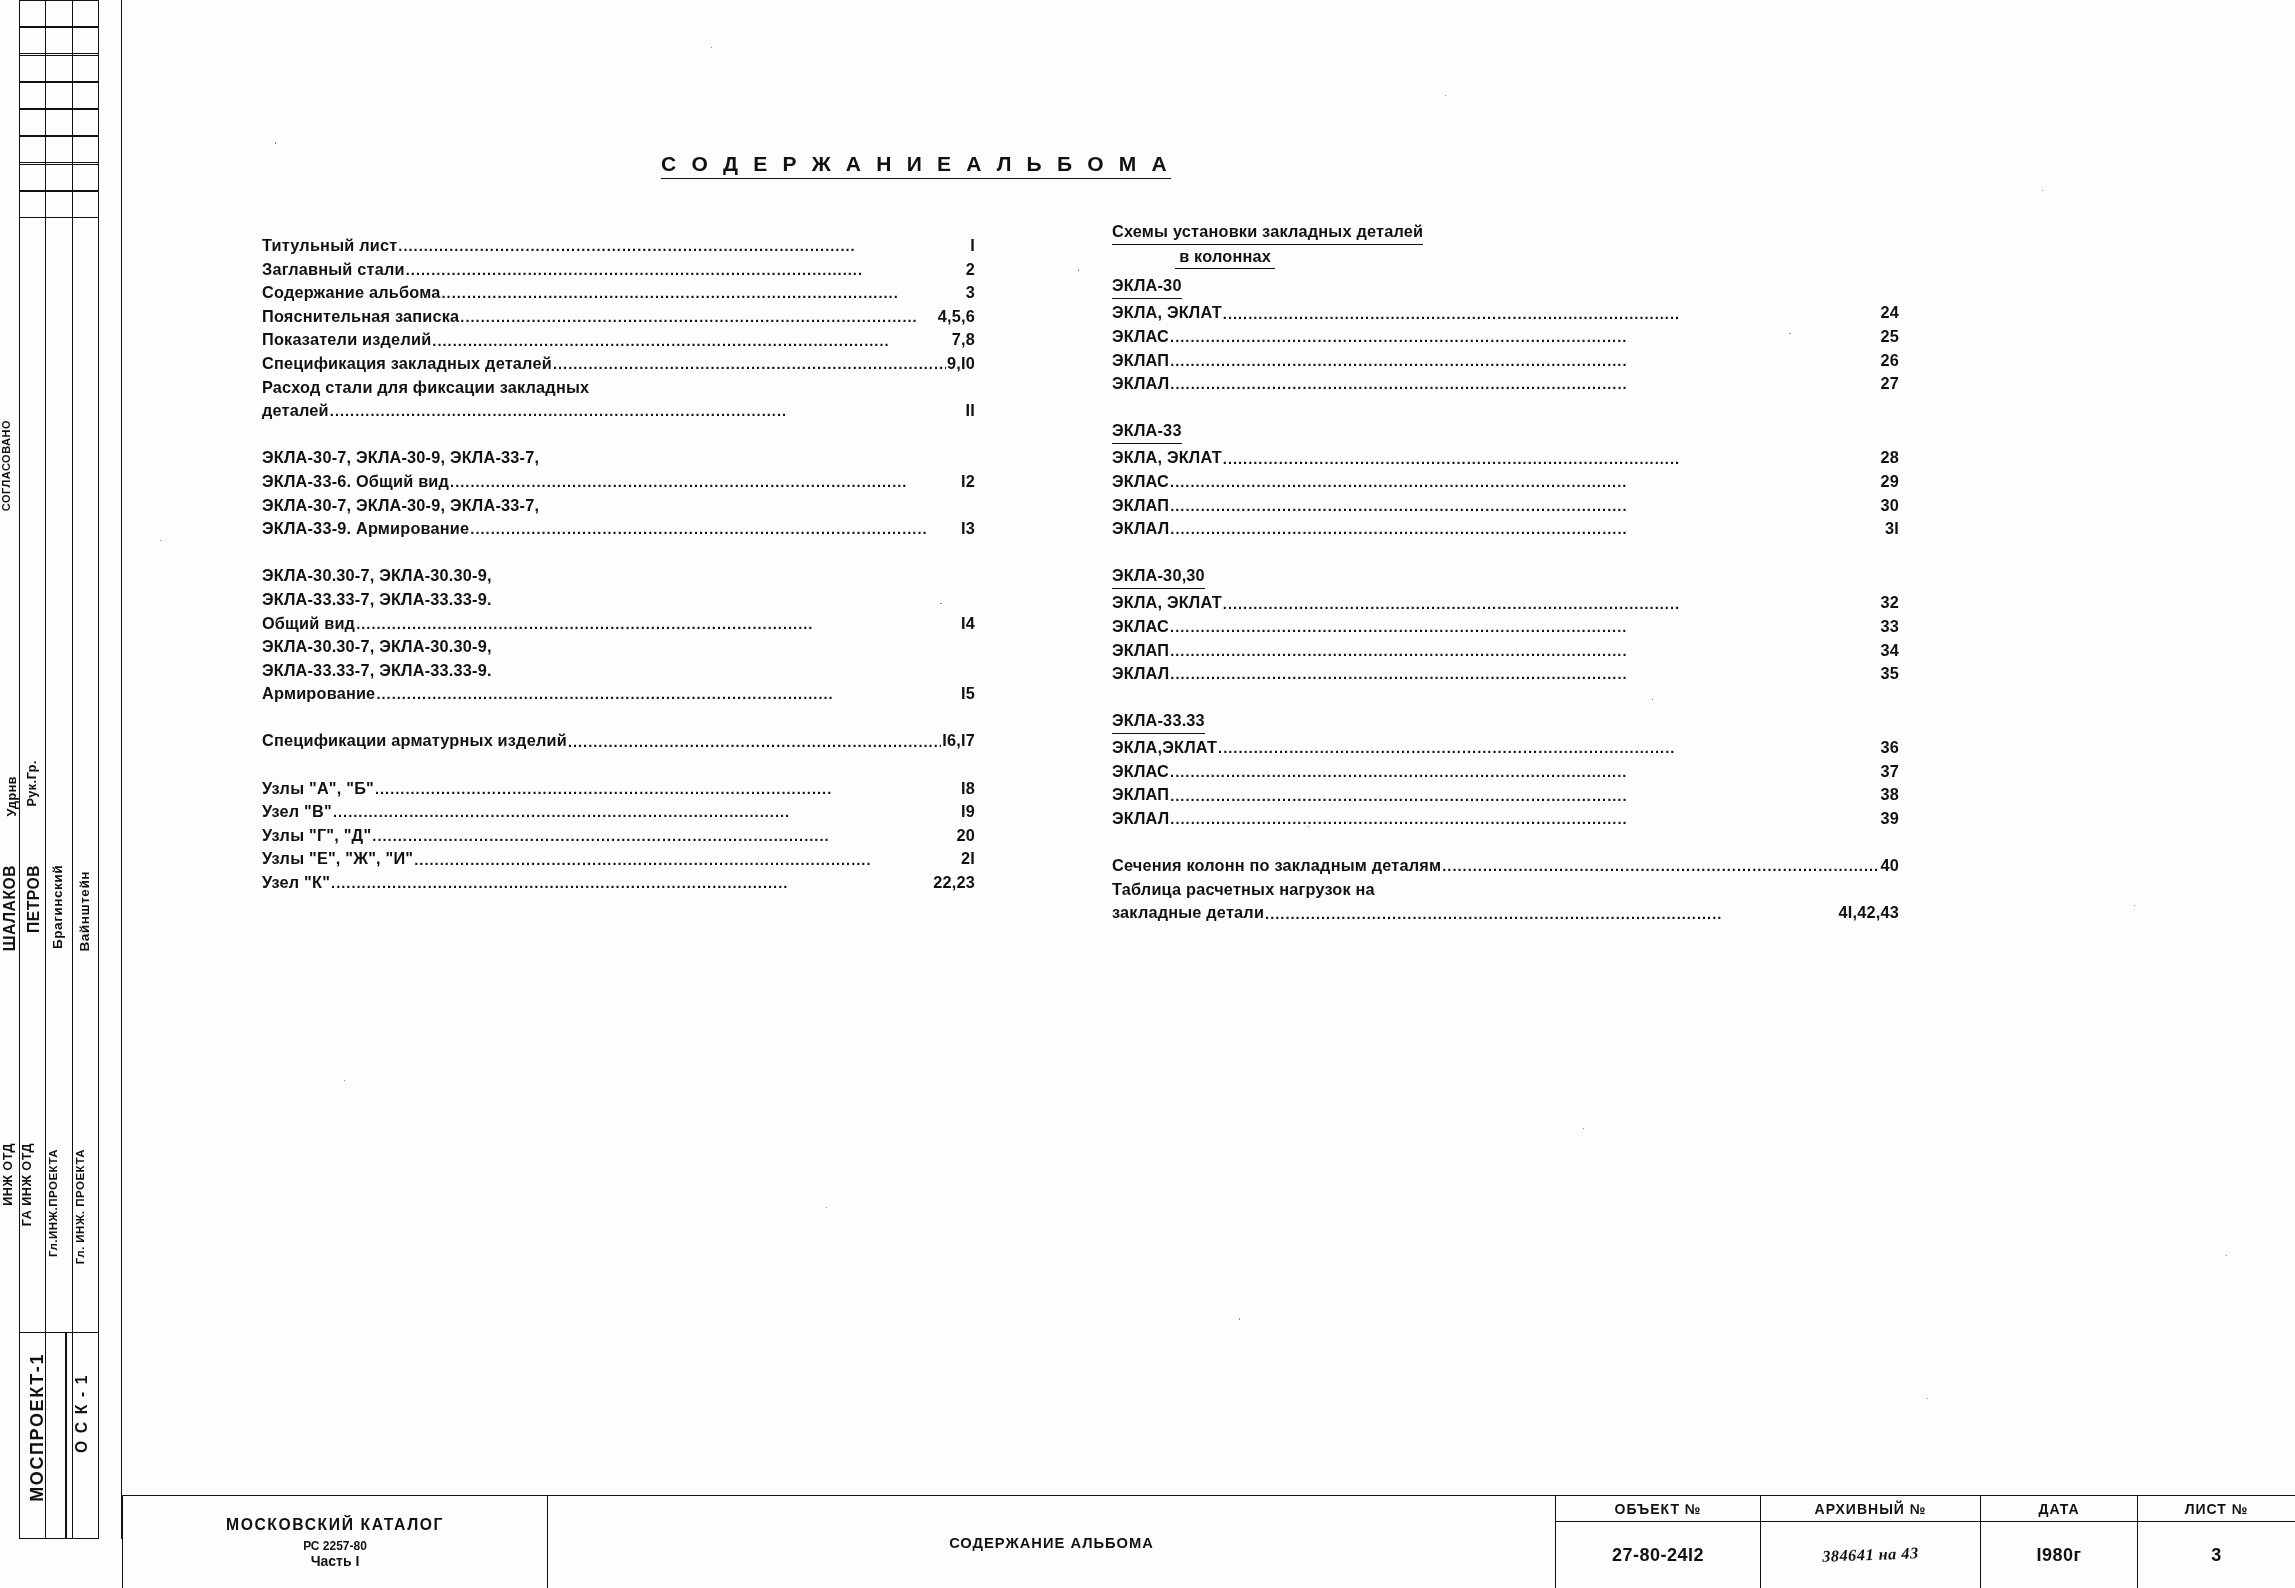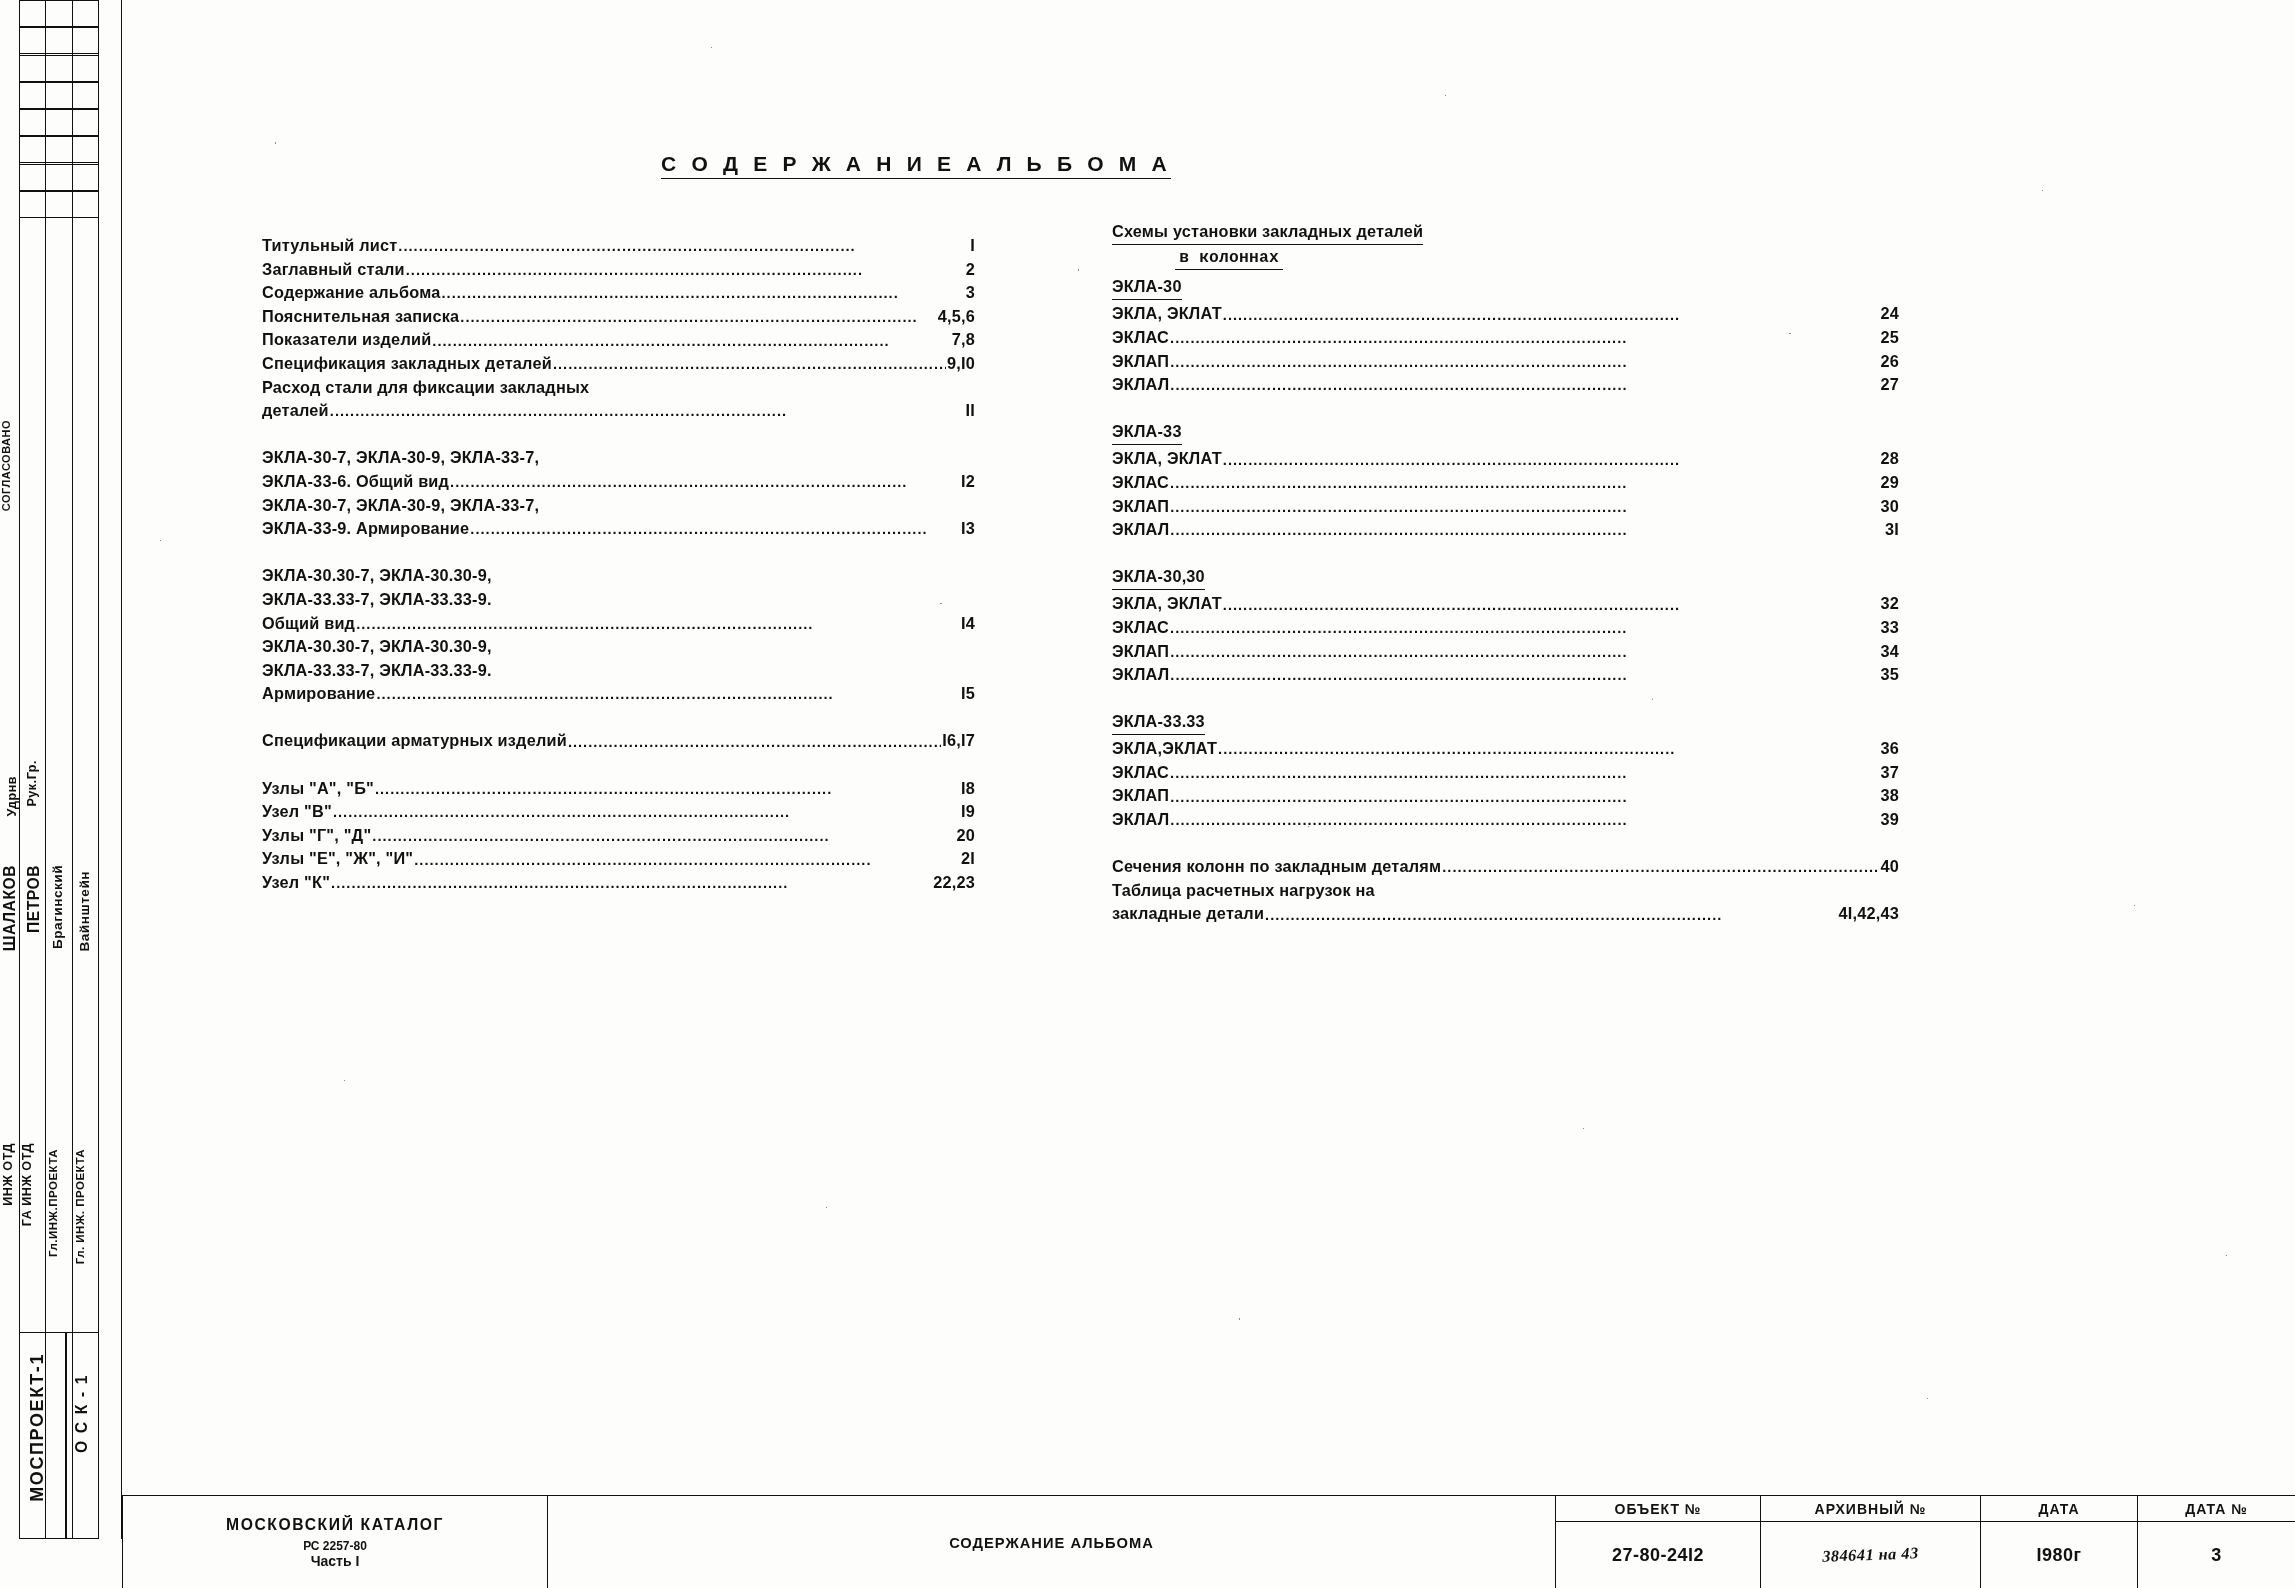--- a/index.html
+++ b/index.html
@@ -113,21 +113,20 @@
     display:inline-block;
     margin-bottom:0;
   }
   .subhdr{
     text-align:left;
     height:23.6px;
     border-bottom:1.6px solid #111;
     display:inline-block;
     margin:0 0 5.2px 63px;
     padding:0 4.2px;
-    font-family:Liberation Mono, monospace;
   }
   .grp{
     display:inline-block;
     border-bottom:1.6px solid #111;
     margin-bottom:2.1px;
   }
   .grpline{height:27px;}
 
   
   #titleblock{
@@ -446,21 +445,21 @@
       <div class="tb-head">АРХИВНЫЙ №</div>
       <div class="tb-val handwritten">384641 на 43</div>
     </div>
 
     <div class="tb-cell split" id="tb-date">
       <div class="tb-head">ДАТА</div>
       <div class="tb-val">I980г</div>
     </div>
 
     <div class="tb-cell split" id="tb-list">
-      <div class="tb-head">ДАТА №</div>
+      <div class="tb-head">ЛИСТ №</div>
       <div class="tb-val">3</div>
     </div>
 
   </div>
 
   <div id="noise"></div>
 </div>
 
 
 </body></html>

